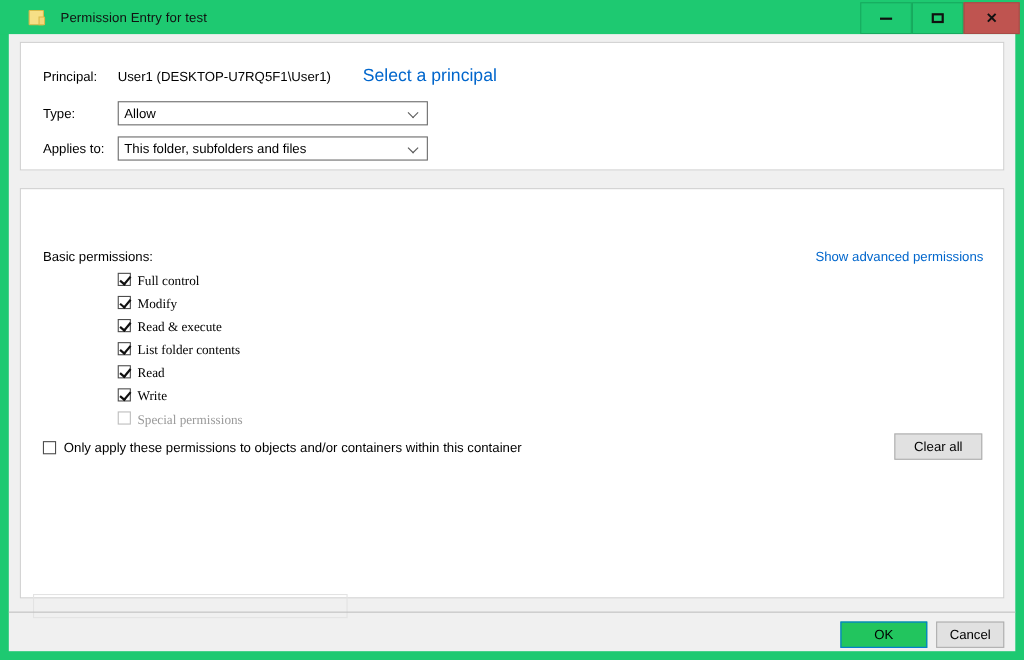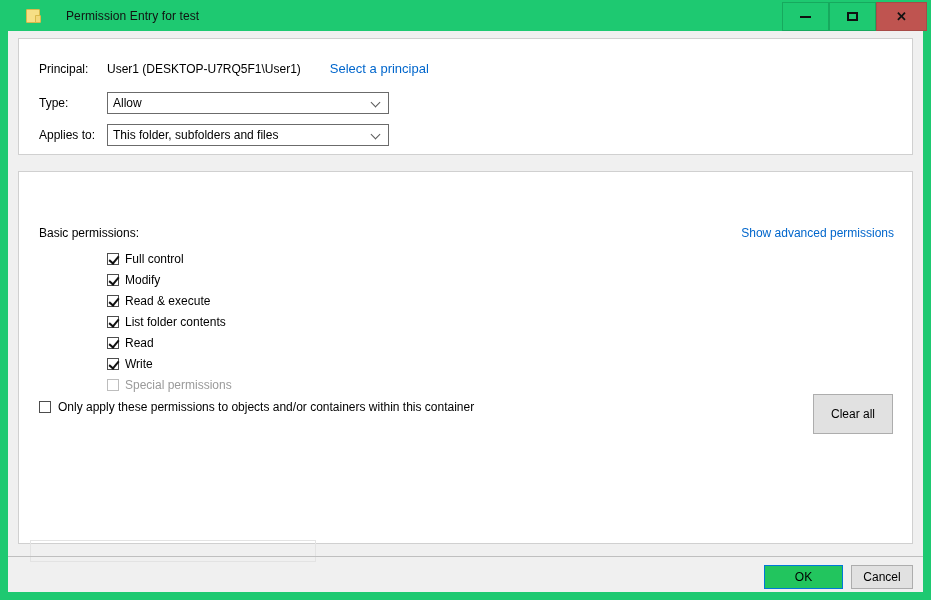--- a/index.html
+++ b/index.html
@@ -34,21 +34,21 @@
     width: 931px;
     height: 31px;
     background: #1ec971;
   }
   #title-left {
     position: absolute;
     left: 14px; top: 0;
     height: 31px;
     display: flex;
     align-items: center;
-    gap: 24px;
+    gap: 13px;
     padding-left: 12px;
   }
   .folder-icon {
     width: 16px;
     height: 14px;
     position: relative;
     display: inline-block;
   }
   .folder-icon .f-back {
     position: absolute;
@@ -167,21 +167,21 @@
 
   .lbl-col { width: 68px; display: inline-block; }
 
   #principal-value {
     font-size: 12px;
     color: #000;
     margin-right: 29px;
   }
   .link {
     color: #0066cc;
-    font-size: 13px;
+    font-size: 16px;
     cursor: pointer;
     text-decoration: none;
   }
 
   
   .combo {
     position: relative;
     box-sizing: border-box;
     height: 22px;
     background: #fff;
@@ -229,23 +229,23 @@
     font-size: 12px;
   }
 
   #perm-list {
     position: absolute;
     left: 88px;
     top: 76px;
   }
   .perm-item {
     display: flex;
-    align-items: center;
     height: 21px;
     white-space: nowrap;
+    font-family: Liberation Serif, serif;
   }
   .perm-item .pl {
     font-size: 12px;
     color: #000;
     margin-left: 6px;
   }
   .perm-item.disabled .pl { color: #9a9a9a; }
 
   .cb {
     position: relative;
@@ -296,21 +296,21 @@
     align-items: center;
     justify-content: center;
     cursor: default;
     font-family: "Liberation Sans", sans-serif;
   }
   #btn-clear-all {
     position: absolute;
     right: 19px;
     top: 222px;
     width: 80px;
-    height: 40px;
+    height: 24px;
   }
 
   
   #artifact-box {
     position: absolute;
     left: 22px;
     top: 509px;
     width: 286px;
     height: 22px;
     border: 1px solid #e3e3e3;

